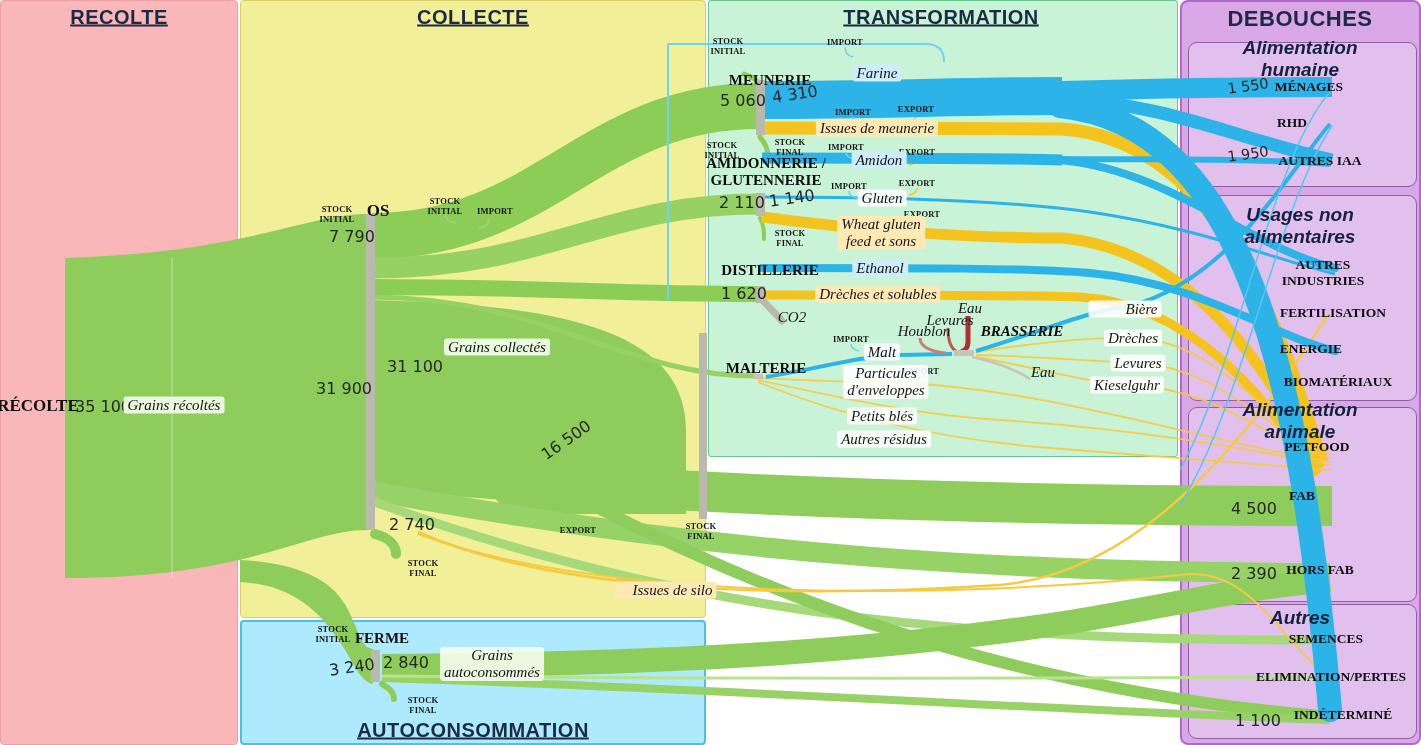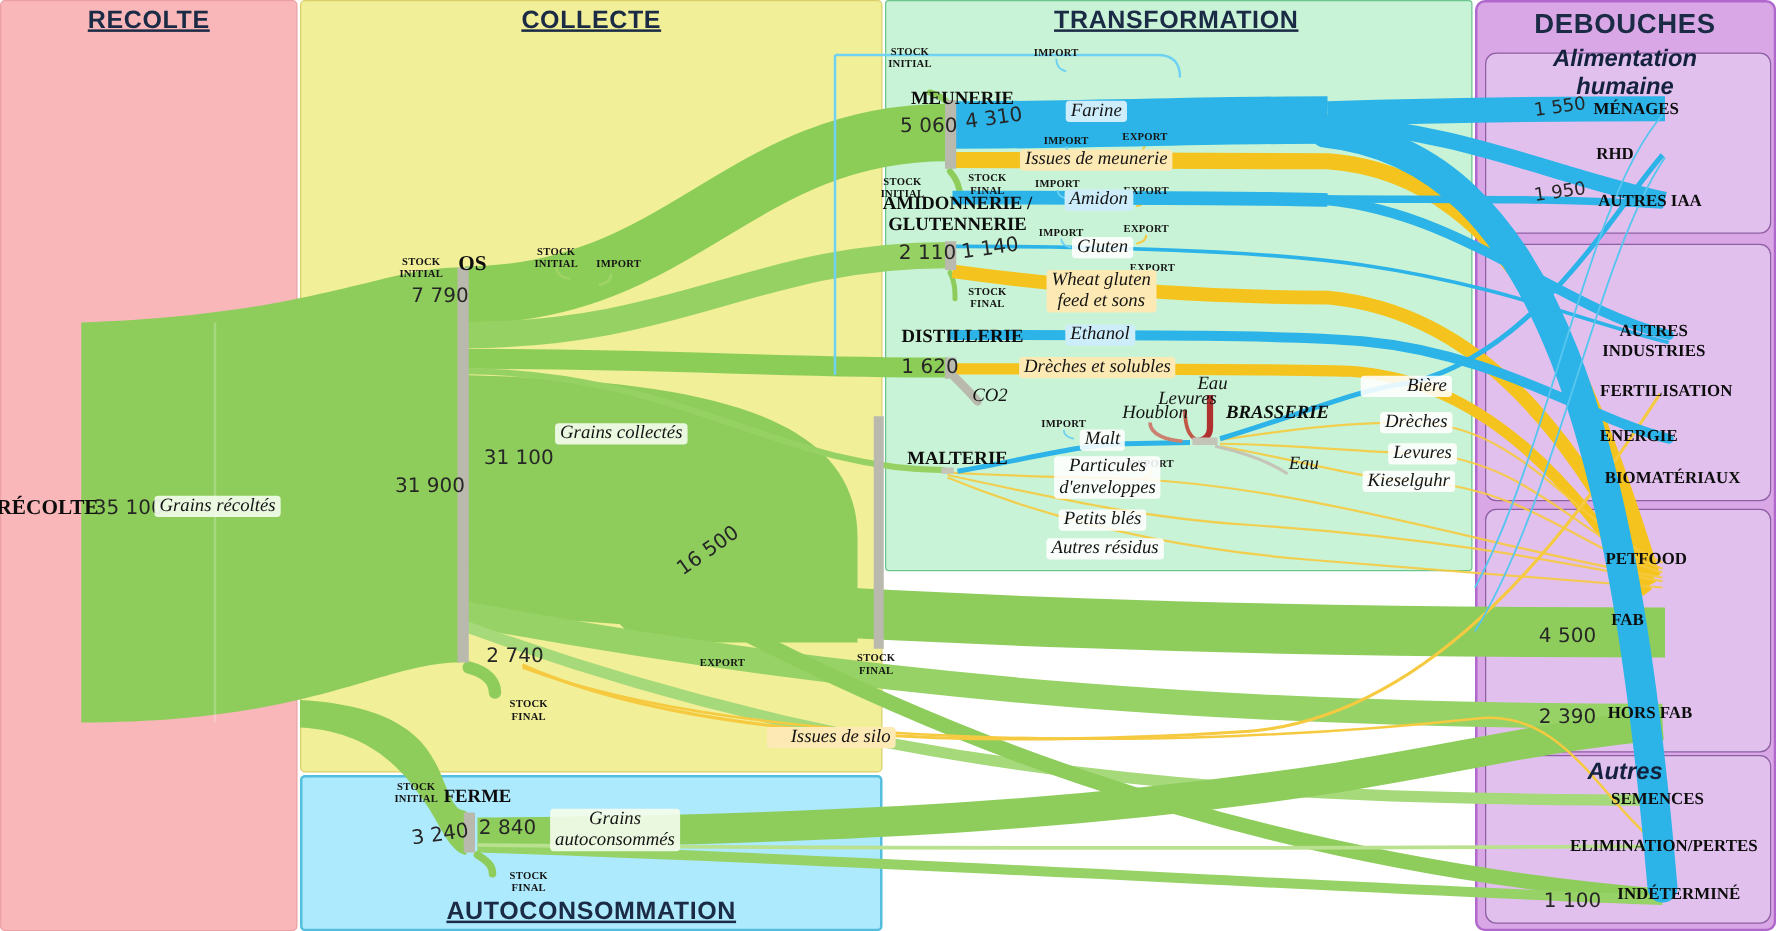--- a/index.html
+++ b/index.html
@@ -173,21 +173,21 @@
     <span class="lbl val rot8" style="left: 352px; top: 667px;">3 240</span>
     <span class="lbl val" style="left: 406px; top: 662px;">2 840</span>
     <span class="lbl flow chip-green" style="left: 492px; top: 664px;">Grains
 autoconsommés</span>
     <span class="lbl small" style="left: 423px; top: 705px;">STOCK
 FINAL</span>
     <span class="lbl small" style="left: 728px; top: 46px;">STOCK
 INITIAL</span>
     <span class="lbl unit" style="left: 770px; top: 80px;">MEUNERIE</span>
     <span class="lbl small" style="left: 845px; top: 42px;">IMPORT</span>
-    <span class="lbl flow chip-blue" style="left: 877px; top: 73px; margin-top: 16px;">Farine</span>
+    <span class="lbl flow chip-blue" style="left: 877px; top: 73px;">Farine</span>
     <span class="lbl val" style="left: 743px; top: 100px;">5 060</span>
     <span class="lbl val rot8" style="left: 795px; top: 94px;">4 310</span>
     <span class="lbl small" style="left: 853px; top: 112px;">IMPORT</span>
     <span class="lbl small" style="left: 916px; top: 109px;">EXPORT</span>
     <span class="lbl flow chip-gold" style="left: 877px; top: 128px;">Issues de meunerie</span>
     <span class="lbl small" style="left: 790px; top: 147px;">STOCK
 FINAL</span>
     <span class="lbl small" style="left: 722px; top: 150px;">STOCK
 INITIAL</span>
     <span class="lbl small" style="left: 846px; top: 147px;">IMPORT</span>
@@ -226,25 +226,28 @@
     <span class="lbl flow chip-plain" style="left: 1138px; top: 363px;">Levures</span>
     <span class="lbl flow chip-plain" style="left: 1127px; top: 385px;">Kieselguhr</span>
     <span class="lbl flow chip-plain" style="left: 882px; top: 416px;">Petits blés</span>
     <span class="lbl flow chip-plain" style="left: 884px; top: 439px;">Autres résidus</span>
     <span class="lbl shdr" style="left: 1300px; top: 59px;">Alimentation humaine</span>
     <span class="lbl val-sm rot8" style="left: 1248px; top: 86px;">1 550</span>
     <span class="lbl dest" style="left: 1309px; top: 87px;">MÉNAGES</span>
     <span class="lbl dest" style="left: 1292px; top: 123px;">RHD</span>
     <span class="lbl val-sm rot8" style="left: 1248px; top: 154px;">1 950</span>
     <span class="lbl dest" style="left: 1320px; top: 161px;">AUTRES IAA</span>
+    <span class="lbl shdr" style="left: 1300px; top: 226px;">Usages non
+alimentaires</span>
     <span class="lbl dest" style="left: 1323px; top: 273px;">AUTRES
 INDUSTRIES</span>
     <span class="lbl dest" style="left: 1333px; top: 313px;">FERTILISATION</span>
     <span class="lbl dest" style="left: 1311px; top: 349px;">ENERGIE</span>
     <span class="lbl dest" style="left: 1338px; top: 382px;">BIOMATÉRIAUX</span>
+    <span class="lbl shdr" style="left: 1300px; top: 421px;">Alimentation animale</span>
     <span class="lbl dest" style="left: 1317px; top: 447px;">PETFOOD</span>
     <span class="lbl dest" style="left: 1302px; top: 496px;">FAB</span>
     <span class="lbl val" style="left: 1254px; top: 508px;">4 500</span>
     <span class="lbl dest" style="left: 1320px; top: 570px;">HORS FAB</span>
     <span class="lbl val" style="left: 1254px; top: 573px;">2 390</span>
     <span class="lbl shdr" style="left: 1300px; top: 618px;">Autres</span>
     <span class="lbl dest" style="left: 1326px; top: 639px;">SEMENCES</span>
     <span class="lbl dest" style="left: 1331px; top: 677px;">ELIMINATION/PERTES</span>
     <span class="lbl val" style="left: 1258px; top: 720px;">1 100</span>
     <span class="lbl dest" style="left: 1343px; top: 715px;">INDÉTERMINÉ</span>

